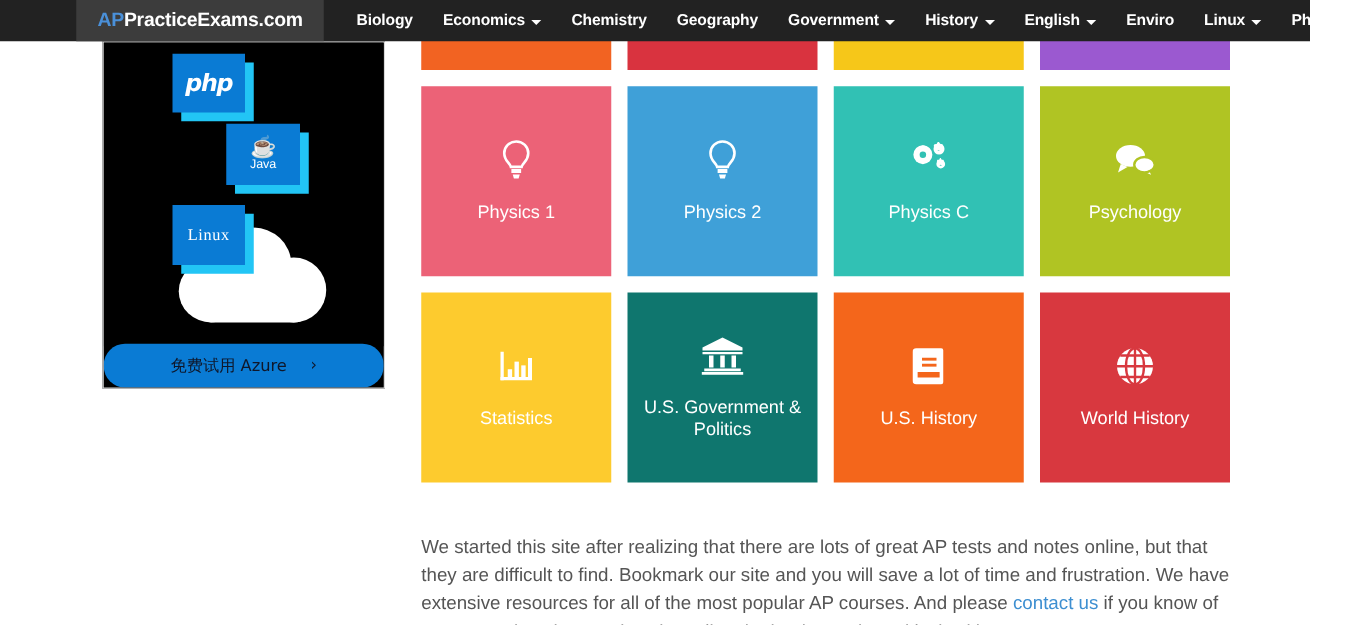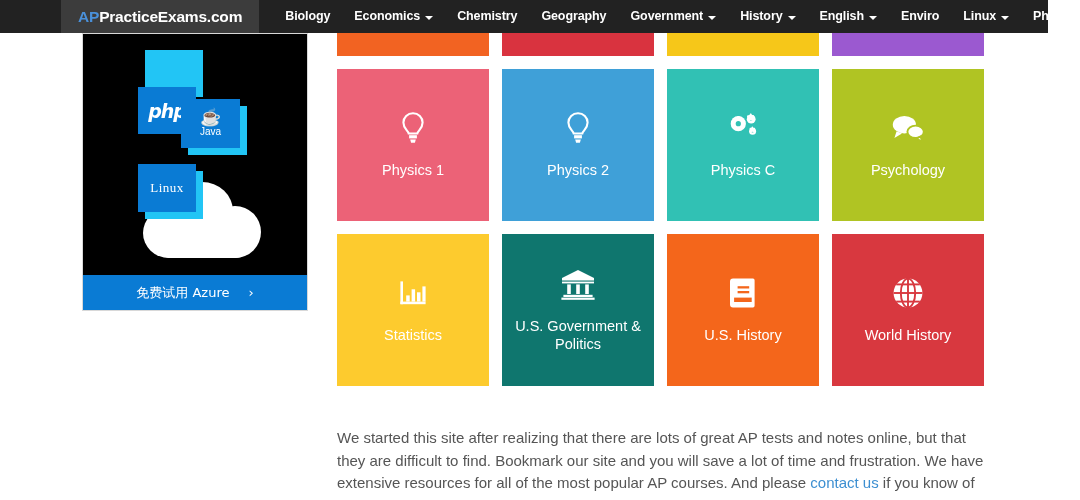--- a/index.html
+++ b/index.html
@@ -108,21 +108,20 @@
     justify-content: center;
     color: #ffffff;
   }
   #card-php { left: 55px; top: 9px; width: 58px; height: 47px; }
   #card-php .front {
     font-style: italic;
     font-weight: bold;
     font-size: 19px;
     font-family: "DejaVu Sans", sans-serif;
     letter-spacing: -1px;
-    margin-top: 44px;
   }
   #card-java { left: 98px; top: 65px; width: 59px; height: 49px; }
   #card-linux { left: 55px; top: 130px; width: 58px; height: 48px; }
   #card-linux .front {
     font-family: "Liberation Serif", serif;
     font-size: 13px;
     letter-spacing: 0.5px;
   }
   .java-glyph {
     font-size: 17px;
@@ -148,27 +147,28 @@
   #ad-cloud .l1 { left: 28px; top: 0px;  width: 62px; height: 58px; }
   #ad-cloud .l2 { left: 0px;  top: 26px; width: 52px; height: 50px; }
   #ad-cloud .l3 { left: 66px; top: 24px; width: 52px; height: 52px; }
   #ad-cloud .lbase { left: 12px; top: 44px; width: 96px; height: 32px; border-radius: 16px; }
   #ad-cta {
     position: absolute;
     left: 0; bottom: 0;
     width: 100%;
     height: 35px;
     background: #0a7bd4;
-    color: #ffffff;
+    color: #0f172a;
     display: flex;
     align-items: center;
     justify-content: center;
     gap: 19px;
     font-size: 13px;
     font-family: "DejaVu Sans", sans-serif;
+    border-radius: 17px;
   }
 
   
   #tile-grid {
     position: absolute;
     left: 337px;
     top: -96px;
     width: 650px;
   }
   .tile-row {

